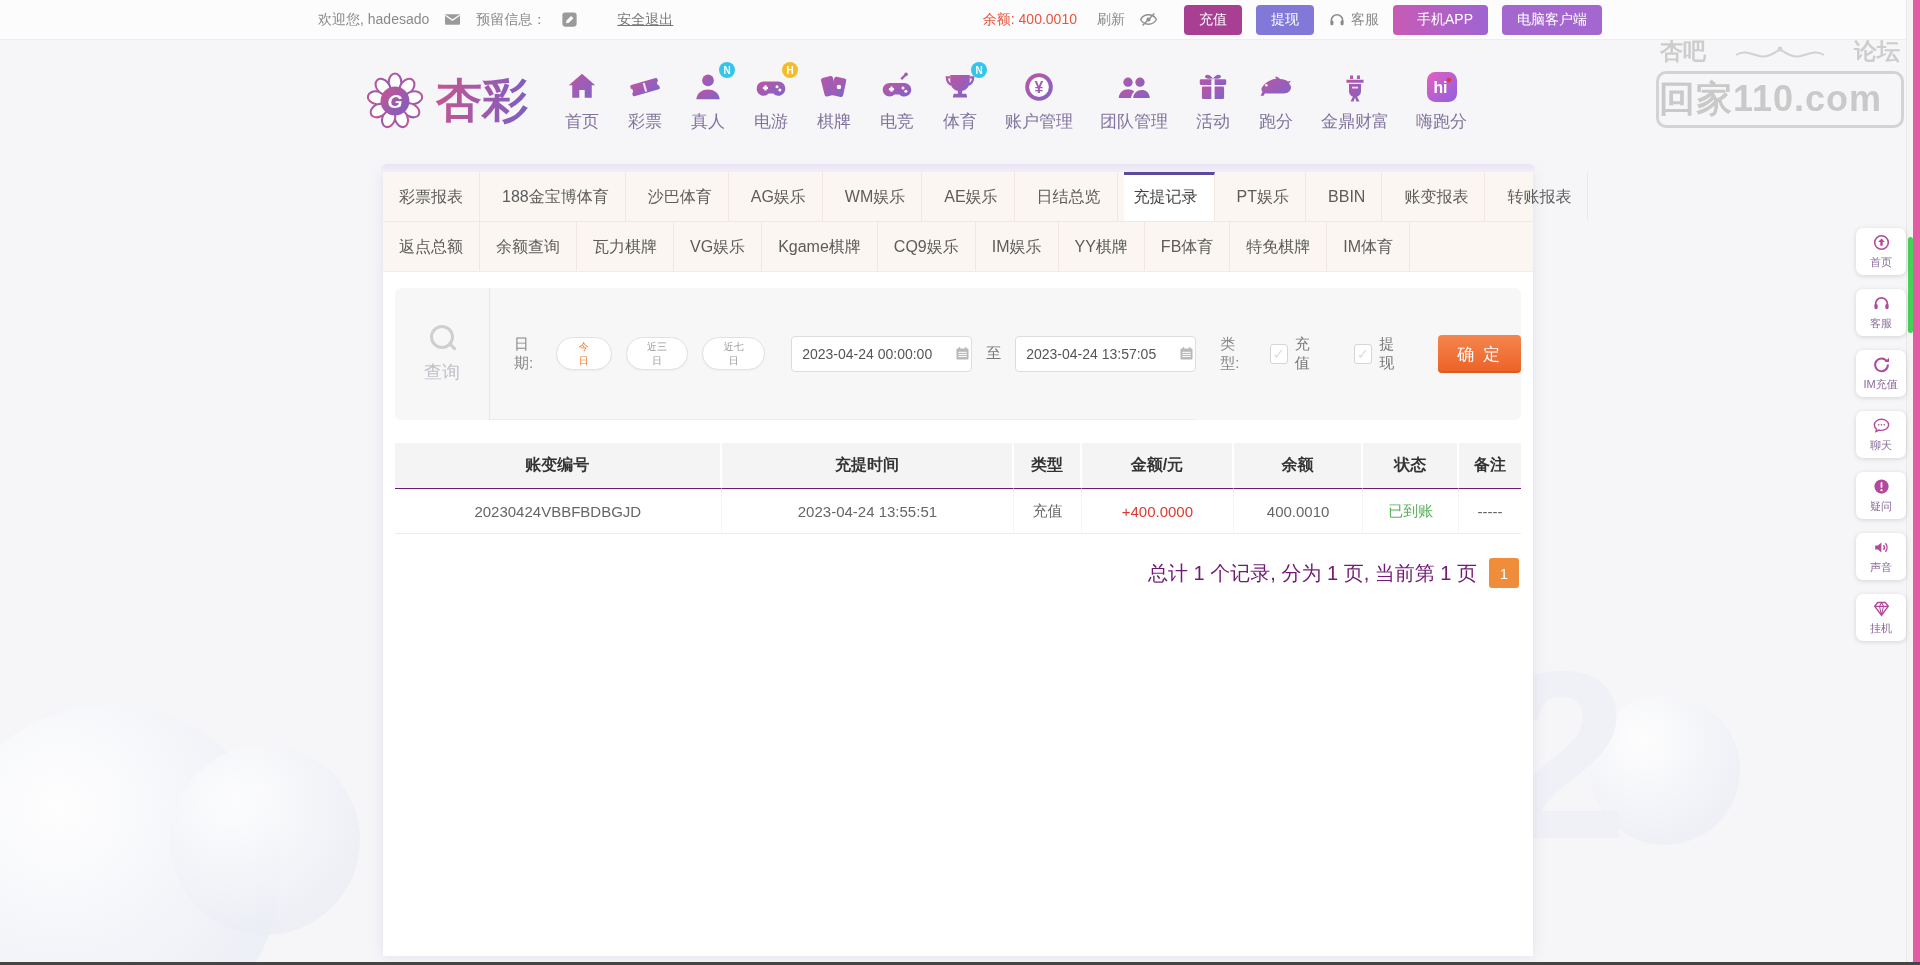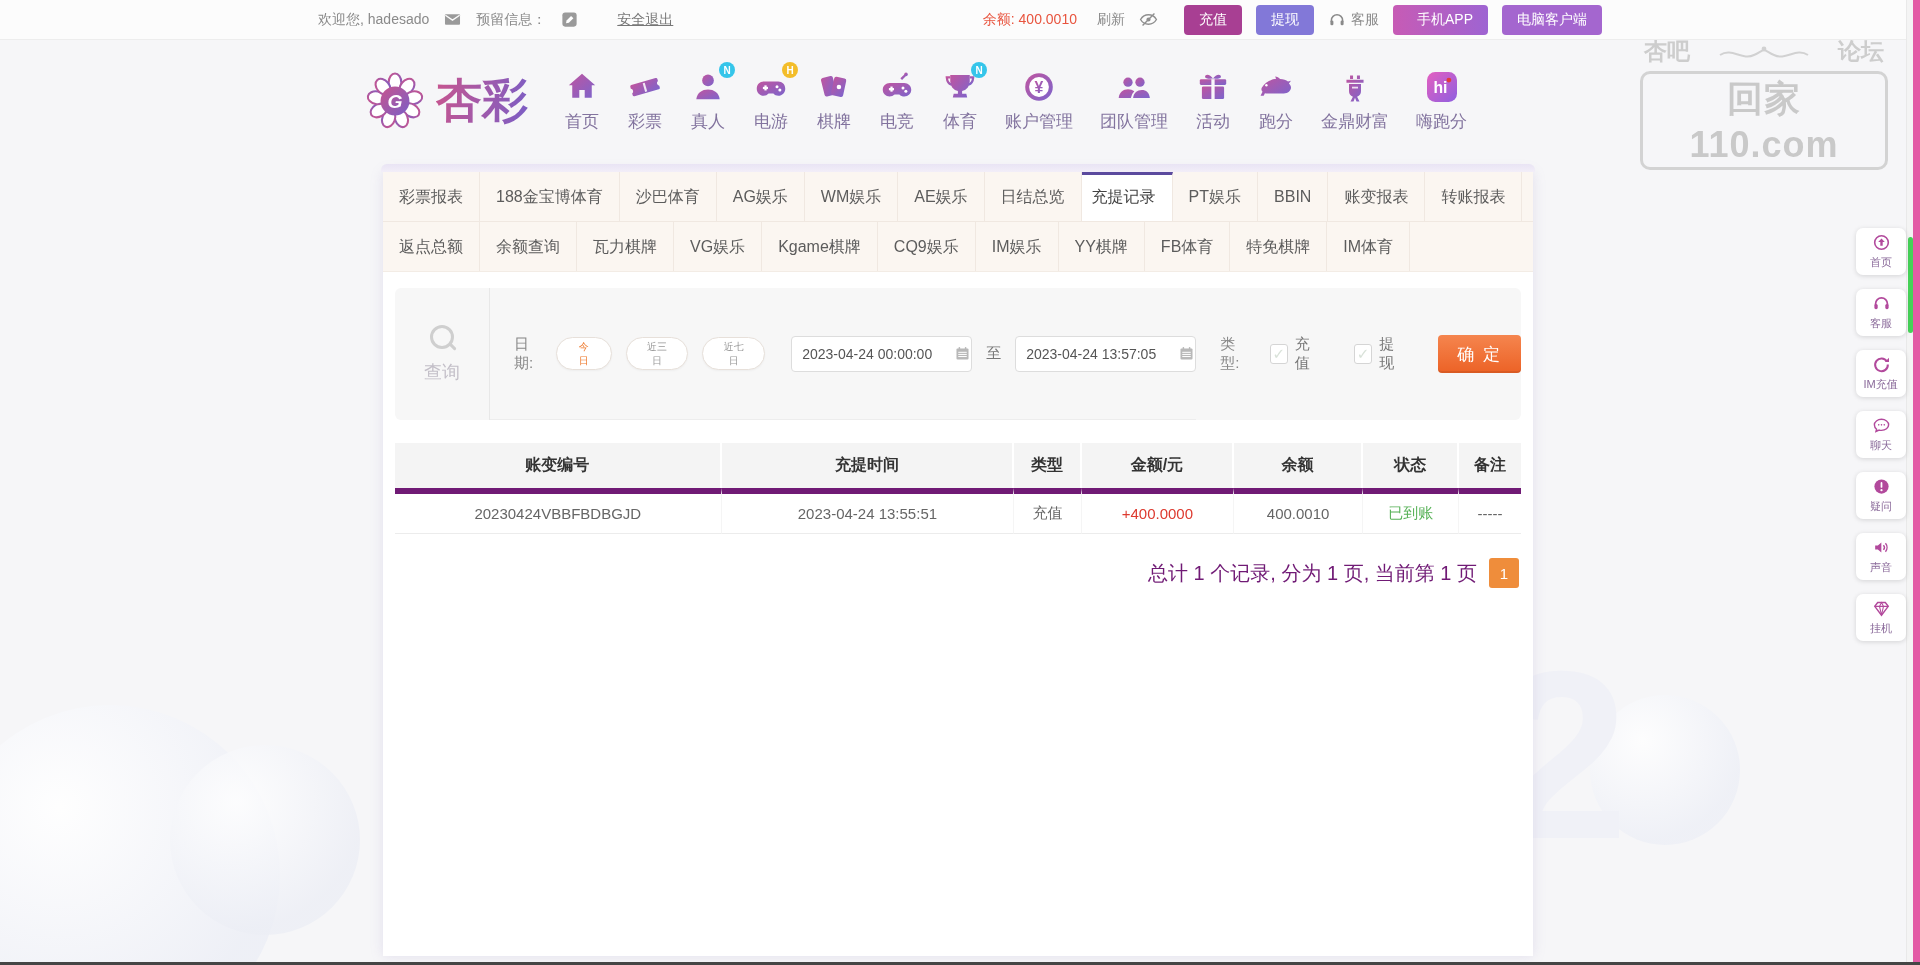--- a/index.html
+++ b/index.html
@@ -51,34 +51,34 @@
   .nicon { position:relative; width:36px; height:36px; }
   .nicon svg { width:36px; height:36px; }
   .badge { position:absolute; top:-7px; right:-9px; width:16px; height:16px; border-radius:50%;
            color:#fff; font-size:10px; font-weight:bold; font-style:normal;
            display:flex; align-items:center; justify-content:center; }
   .badge.n { background:var(--badge-n); }
   .badge.h { background:var(--badge-h); }
   .nav-label { font-size:17px; color:var(--nav-label); white-space:nowrap; }
 
   
-  .watermark { position:absolute; z-index:1; top:36px; right:32px; width:248px;
-               color:var(--watermark); text-align:center; opacity:.95; pointer-events:none; }
+  .watermark { position:absolute; z-index:1; top:36px; right:16px; width:248px;
+               color:var(--watermark); text-align:left; opacity:.95; pointer-events:none; }
   .wm-top { display:flex; align-items:center; justify-content:space-between; font-size:23px;
             font-weight:bold; padding:0 4px; }
   .wm-main { margin-top:4px; border:3px solid #d2d2d2; border-radius:10px; font-size:36px;
-             font-weight:bold; letter-spacing:1px; padding:1px 12px; color:#c7c7c7; }
+             font-weight:bold; letter-spacing:1px; padding:1px 0; color:#c7c7c7; }
 
   
   .panel { position:absolute; z-index:2; left:383px; top:172px; width:1150px; height:784px;
            background:#fff; box-shadow:0 0 12px rgba(140,120,190,.18); }
   .panel::before { content:""; position:absolute; left:-2px; right:-2px; top:-8px; height:8px;
                    background:linear-gradient(180deg,#e9e4f4,#f2eef8); border-radius:6px 6px 0 0; }
   .tabs-row { display:flex; background:#fbf6f1; }
-  .tabs-row.r1 { border-bottom:1px solid #f0e8e1; }
+  .tabs-row.r1 { border-bottom:1px solid #f0e8e1;gap:6px; }
   .tabs-row.r2 { border-bottom:1px solid #f3ece5; }
   .tab { height:49px; line-height:49px; padding:0 16px; font-size:16px; color:#5c5c5c;
          border-right:1px solid #f0e8e1; cursor:pointer; white-space:nowrap; }
   .tab.active { background:#fff; border-top:3px solid var(--tab-active-border);
                 line-height:44px; color:#444;padding-left:10px; }
 
   
   .query-box { margin:16px 12px 0; background:#f7f7f7; border-radius:6px; display:flex;
                height:132px; }
   .search-side { width:95px; border-right:1px solid #e8e8e8; display:flex; flex-direction:column;
@@ -115,21 +115,21 @@
 
   
   .rpt-table { width:1126px; margin:23px 12px 0; border-collapse:separate; border-spacing:0;
                table-layout:fixed; text-align:center; }
   .rpt-table th { background:#f4f4f4; font-size:16px; color:#333; font-weight:bold;
                   height:45px; border-right:2px solid #fff; }
   .rpt-table th:last-child { border-right:none; }
   .rpt-table td { height:46px; font-size:15px; color:#666; background:#fff;
                   border-bottom:1px solid #ececec; border-right:1px solid #f5f5f5; }
   .rpt-table td:last-child { border-right:none; }
-  .rpt-table tr td { border-top:6px solid #701a75; }
+  .rpt-table tr td { border-top:1px solid #701a75; }
   td.amount { color:var(--amount-red); }
   td.status { color:var(--status-green); }
 
   
   .pager { display:flex; align-items:center; justify-content:flex-end; gap:12px;
            margin:24px 14px 0; }
   .pager-text { font-size:20px; color:#701a75; }
   .page-btn { width:30px; height:30px; border:none; border-radius:3px;
               background:var(--pager-btn); color:#fff; font-size:15px; cursor:pointer;
               font-family:inherit; }

